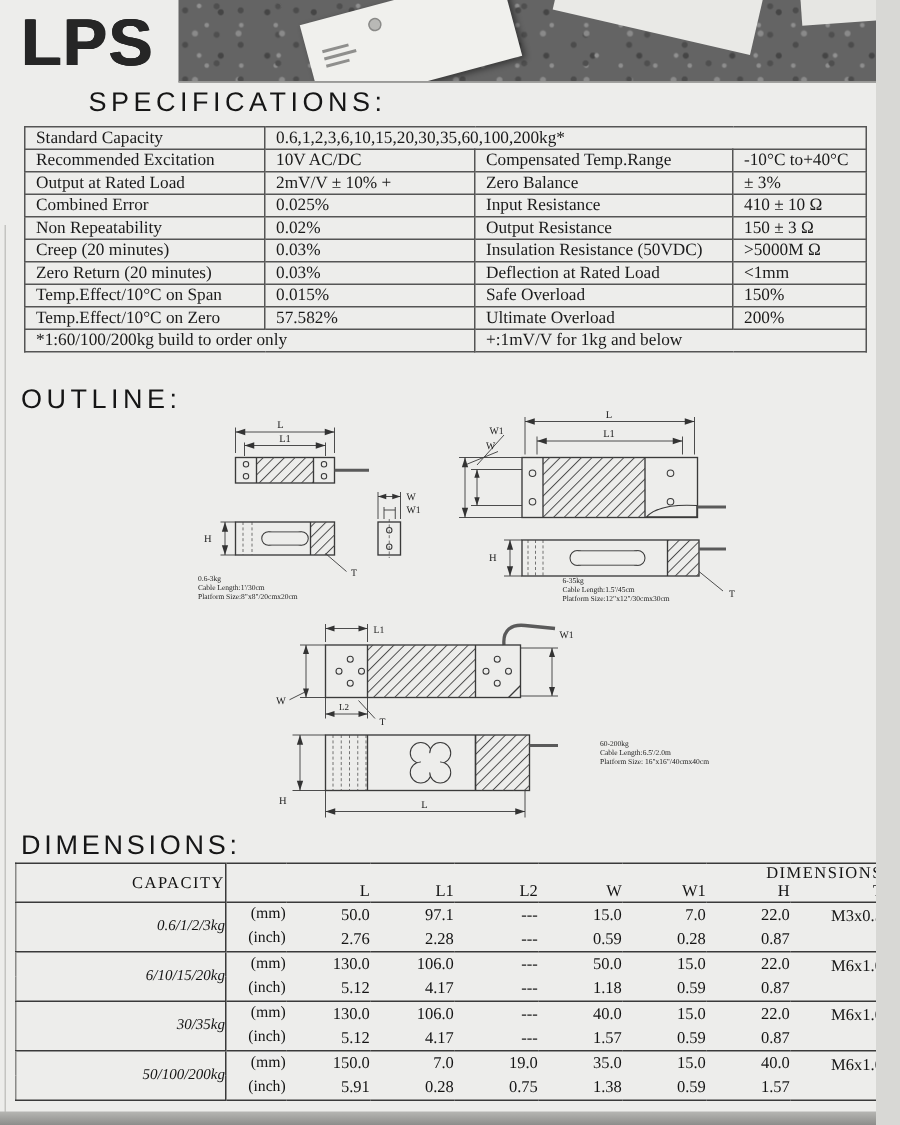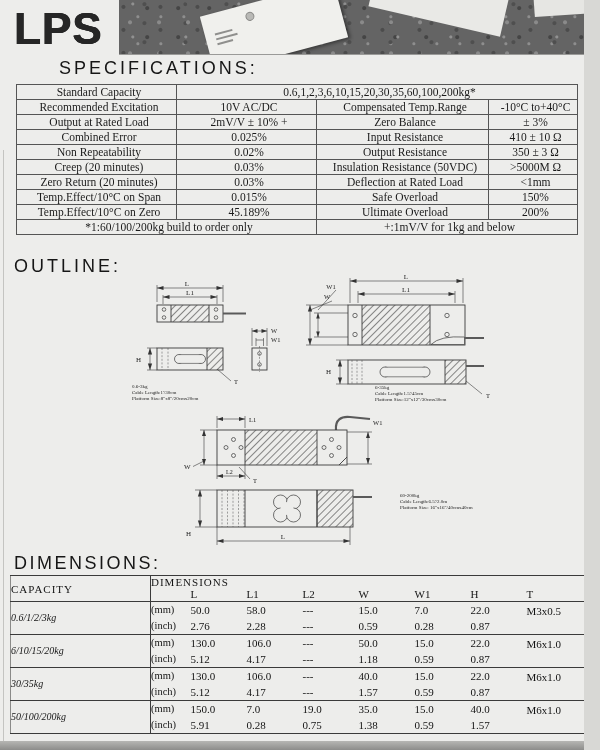--- a/index.html
+++ b/index.html
@@ -26,36 +26,36 @@
   .m1{left:10px;top:20px;width:18px;} .m2{left:10px;top:25px;width:22px;} .m3{left:10px;top:30px;width:16px;}
   .cell-a .bolt{position:absolute;left:44px;top:8px;width:7px;height:7px;border-radius:50%;background:#b9b9b6;border:1px solid #8a8a88;}
   .block-b{position:absolute;left:252px;top:-16px;width:135px;height:38px;background:#e9e9e6;transform:rotate(13deg);}
   .block-c{position:absolute;left:415px;top:-8px;width:90px;height:22px;background:#e6e6e3;transform:rotate(-4deg);}
   
   .hd{position:absolute;left:14px;font-family:"Liberation Sans",sans-serif;color:#161616;}
   .hd-spec{top:58px;font-size:18px;letter-spacing:3px;margin-left:45px;}
   .hd-outline{top:256px;font-size:18px;letter-spacing:3px;}
   .hd-dims{top:553px;font-size:18px;letter-spacing:2.5px;}
   
-  table{border-collapse:collapse;text-align:center;}
+  table{border-collapse:collapse;}
   .spec{position:absolute;left:16px;top:84px;width:561px;border:1.5px solid #333;
         font-size:11.5px;color:#1b1b1b;table-layout:fixed;}
   .spec td{border:1px solid #555;height:14px;line-height:13px;padding:0 2px 0 7px;
            white-space:nowrap;overflow:hidden;}
   
   .outline-svg{position:absolute;left:0;top:268px;}
   .outline-svg text{fill:#222;font-family:"Liberation Serif",serif;}
   .dim{stroke:#3a3a3a;stroke-width:0.6;fill:none;}
   .ol{stroke:#3a3a3a;stroke-width:0.9;fill:none;}
   .dash{stroke:#4a4a4a;stroke-width:0.5;fill:none;stroke-dasharray:2 1.6;}
   .cab{stroke:#5a5a5a;stroke-width:2;fill:none;}
   .hole{fill:#ededeb;stroke:#3a3a3a;stroke-width:0.7;}
   .ah{fill:#333;stroke:none;}
   
-  .dims{position:absolute;left:10px;top:575px;width:578px;font-size:11px;text-align:left;
+  .dims{position:absolute;left:10px;top:575px;width:578px;font-size:11px;text-align:right;
         color:#141414;border-top:1.5px solid #3a3a3a;border-bottom:1.5px solid #3a3a3a;
         border-left:1px solid #8a8a88;table-layout:fixed;}
   .dims td{height:16px;line-height:16px;padding:0;}
   .dims thead tr:first-child td{height:12px;line-height:12px;letter-spacing:1px;}
   .dims thead tr:last-child td{height:13px;line-height:13px;border-bottom:1.5px solid #3a3a3a;}
   .dims .cap{border-right:1px solid #3a3a3a;}
   .dims tbody tr.gf td{border-top:1.5px solid #3a3a3a;}
   .dims .capcell{font-size:10px;font-style:italic;}
   .dims .unit{font-size:10.5px;margin-top:30px;}
   .dims .tcell{vertical-align:top;padding-top:1px;}
@@ -113,21 +113,21 @@
     <tr>
       <td>Combined Error</td>
       <td>0.025%</td>
       <td>Input Resistance</td>
       <td>410 ± 10 Ω</td>
     </tr>
     <tr>
       <td>Non Repeatability</td>
       <td>0.02%</td>
       <td>Output Resistance</td>
-      <td>350 ± 3 Ω</td>
+      <td>150 ± 3 Ω</td>
     </tr>
     <tr>
       <td>Creep (20 minutes)</td>
       <td>0.03%</td>
       <td>Insulation Resistance  (50VDC)</td>
       <td>&gt;5000M Ω</td>
     </tr>
     <tr>
       <td>Zero Return (20 minutes)</td>
       <td>0.03%</td>
@@ -135,21 +135,21 @@
       <td>&lt;1mm</td>
     </tr>
     <tr>
       <td>Temp.Effect/10°C on Span</td>
       <td>0.015%</td>
       <td>Safe Overload</td>
       <td>150%</td>
     </tr>
     <tr>
       <td>Temp.Effect/10°C on Zero</td>
-      <td>45.189%</td>
+      <td>57.582%</td>
       <td>Ultimate Overload</td>
       <td>200%</td>
     </tr>
     <tr>
       <td colspan="2">*1:60/100/200kg build to order only</td>
       <td colspan="2">+:1mV/V for 1kg and below</td>
     </tr>
   </tbody>
     </table>
 
@@ -349,21 +349,21 @@
         <td>W1</td>
         <td>H</td>
         <td>T</td>
       </tr>
     </thead>
     <tbody>
       <tr class="gf">
         <td class="cap capcell" rowspan="2">0.6/1/2/3kg</td>
         <td class="unit">(mm)</td>
         <td>50.0</td>
-        <td>58.0</td>
+        <td>97.1</td>
         <td>---</td>
         <td>15.0</td>
         <td>7.0</td>
         <td>22.0</td>
         <td class="tcell" rowspan="2">M3x0.5</td>
       </tr>
       <tr>
         <td class="unit">(inch)</td>
         <td>2.76</td>
         <td>2.28</td>

